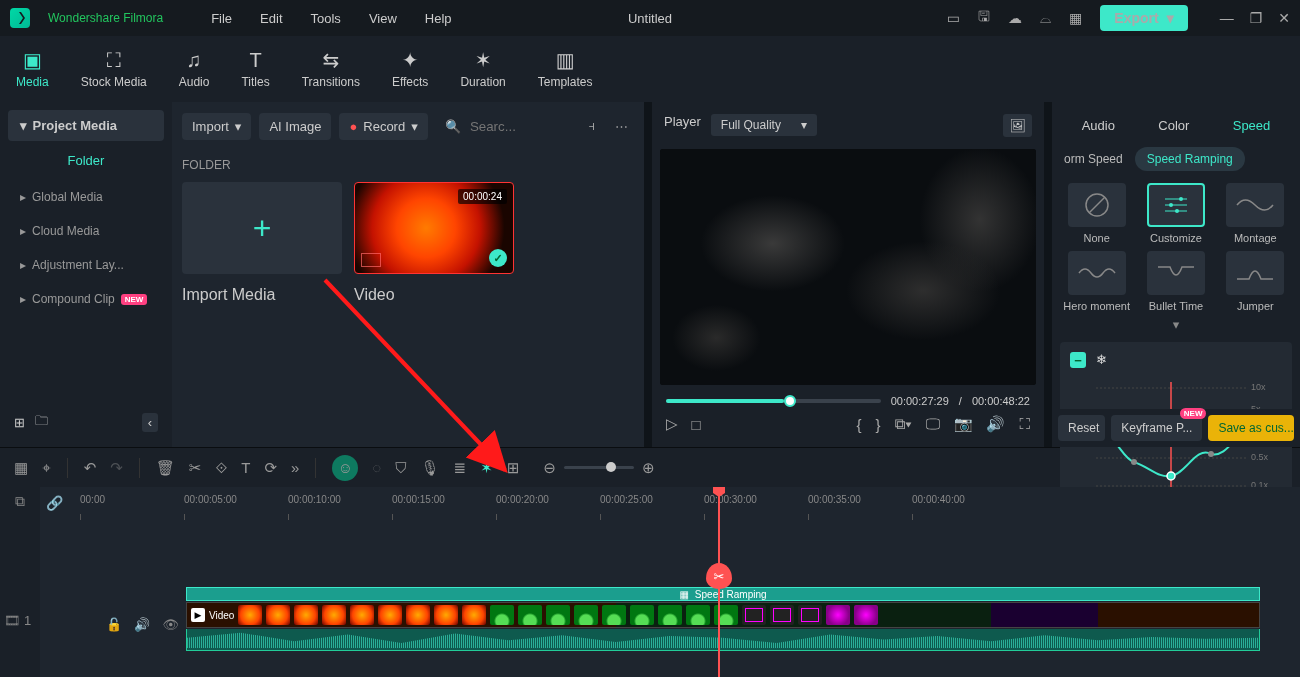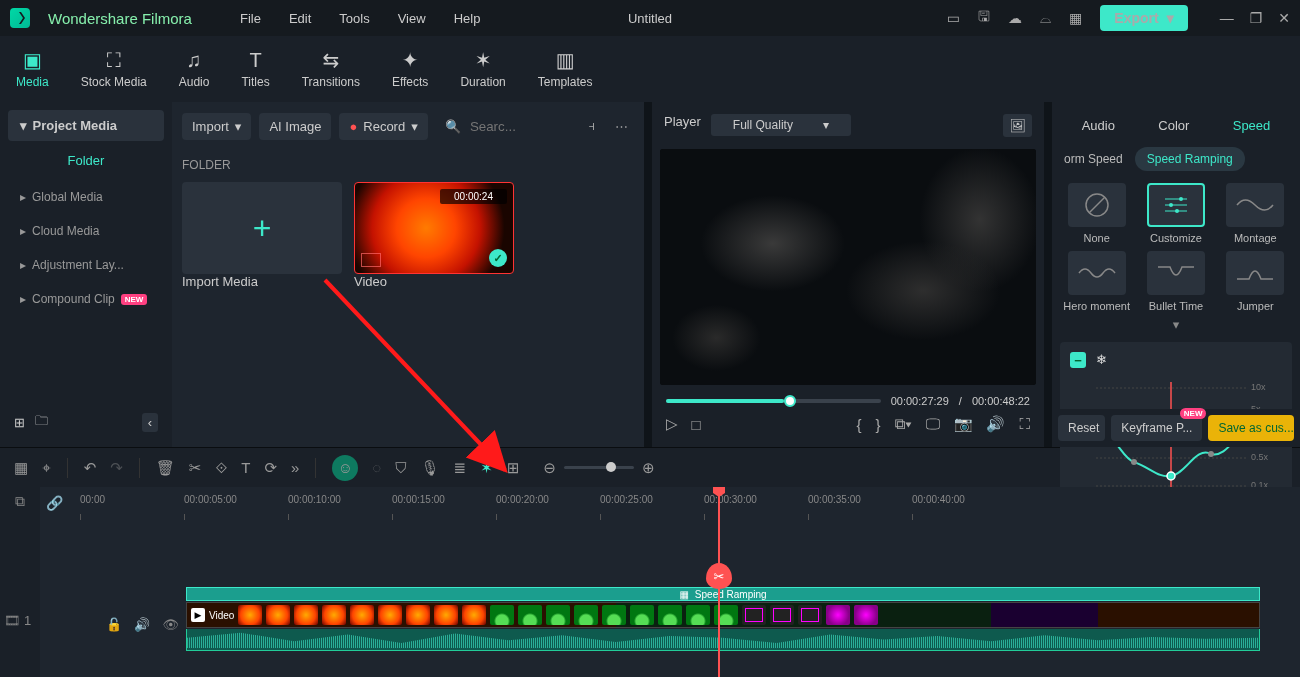--- a/index.html
+++ b/index.html
@@ -1,20 +1,20 @@
 <!DOCTYPE html>
 <html><head>
 <meta charset="utf-8">
 <style>
 *{margin:0;padding:0;box-sizing:border-box;font-family:-apple-system,Segoe UI,Arial,sans-serif;user-select:none}
 body{background:#0f1419;color:#ccc;width:1300px;height:677px;overflow:hidden;font-size:13px}
 .titlebar{height:36px;background:#151a1f;display:flex;align-items:center;padding:0 10px;gap:18px}
 .logo{width:20px;height:20px;background:linear-gradient(135deg,#00d9a6,#00b894);border-radius:4px;position:relative}
 .logo::after{content:'';position:absolute;left:5px;top:4px;width:10px;height:12px;background:#151a1f;clip-path:polygon(40% 0,60% 0,100% 50%,60% 100%,40% 100%,80% 50%)}
-.app-title{font-size:15px;color:#86efac}
+.app-title{font-size:12px;color:#22c55e}
 .menu{display:flex;gap:28px;margin-left:30px}
 .menu span{color:#ccc;font-size:13px;cursor:pointer}
 .doc-title{position:absolute;left:50%;transform:translateX(-50%);color:#ccc}
 .win-icons{margin-left:auto;display:flex;gap:18px;align-items:center}
 .win-icons span{color:#aaa;font-size:14px;cursor:pointer}
 .export-btn{background:#3de8c9;color:#0a2520;padding:5px 14px;border-radius:4px;font-weight:600;display:flex;align-items:center;gap:8px}
 .win-ctrl{display:flex;gap:16px;margin-left:14px;font-size:14px}
 
 .toolbar{height:66px;background:#1a2028;display:flex;align-items:center}
 .tb-item{display:flex;flex-direction:column;align-items:center;gap:4px;padding:0 16px;cursor:pointer}
@@ -35,28 +35,28 @@
 .br-top{display:flex;gap:8px;align-items:center}
 .br-btn{background:#2a323c;padding:6px 10px;border-radius:4px;display:flex;align-items:center;gap:6px;cursor:pointer}
 .search-wrap{flex:1;display:flex;align-items:center;gap:8px;color:#888;padding-left:10px}
 .search-wrap input{background:transparent;border:none;color:#ccc;outline:none;width:60px}
 .br-folder-label{color:#999;font-size:12px;margin:18px 0 10px}
 .br-items{display:flex;gap:12px}
 .br-card{width:160px;cursor:pointer}
 .br-thumb{width:160px;height:92px;background:#2a323c;border-radius:4px;display:flex;align-items:center;justify-content:center;position:relative}
 .plus{color:#3de8c9;font-size:32px;font-weight:300}
 .video-thumb{background:radial-gradient(circle at 45% 50%,#ff7b00 0%,#ff4500 30%,#c41200 55%,#1a0500 80%);border:1px solid #ff3333}
-.dur-badge{position:absolute;top:6px;right:6px;background:#000a;color:#fff;font-size:10px;padding:2px 14px;border-radius:2px}
+.dur-badge{position:absolute;top:6px;right:6px;background:#000a;color:#fff;font-size:10px;padding:2px 5px;border-radius:2px}
 .check-badge{position:absolute;bottom:6px;right:6px;width:18px;height:18px;background:#3de8c9;border-radius:50%;color:#063;display:flex;align-items:center;justify-content:center;font-size:11px;font-weight:700}
 .sel-badge{position:absolute;bottom:6px;left:6px;width:20px;height:14px;border:1px solid #ff6666;opacity:0.7}
-.br-name{color:#ccc;font-size:13px;margin-top:0}
+.br-name{color:#ccc;font-size:16px;margin-top:12px}
 
 .preview{width:392px;background:#1a2028;margin-left:8px;display:flex;flex-direction:column;padding:8px}
 .pv-top{display:flex;align-items:flex-start;gap:10px;padding:4px}
-.pv-sel{background:#2a323c;padding:4px 22px;border-radius:3px;display:flex;align-items:center;gap:30px;font-size:12px;cursor:pointer}
+.pv-sel{background:#2a323c;padding:4px 10px;border-radius:3px;display:flex;align-items:center;gap:20px;font-size:12px;cursor:pointer}
 .pv-snap{margin-left:auto;background:#2a323c;padding:4px 6px;border-radius:3px;cursor:pointer}
 .pv-canvas{flex:1;background:#0a0d10;margin:8px 0;border-radius:3px;position:relative;overflow:hidden}
 .swirl{position:absolute;inset:0;background:radial-gradient(ellipse 120px 80px at 30% 40%,#3a3a3a 0%,transparent 60%),radial-gradient(ellipse 140px 90px at 70% 60%,#2e2e2e 0%,transparent 55%),radial-gradient(ellipse 100px 120px at 85% 30%,#333 0%,transparent 60%),radial-gradient(ellipse 80px 60px at 15% 80%,#2a2a2a 0%,transparent 55%),#0a0d10}
 .pv-scrub{display:flex;align-items:center;gap:10px;padding:2px 6px}
 .scrub-track{flex:1;height:4px;background:#3a424c;border-radius:2px;position:relative}
 .scrub-fill{position:absolute;left:0;width:55%;height:100%;background:#3de8c9;border-radius:2px}
 .scrub-thumb{position:absolute;left:55%;top:-4px;width:12px;height:12px;background:#fff;border-radius:50%;border:2px solid #3de8c9}
 .pv-time{font-size:11px;color:#ccc}
 .pv-ctrl{display:flex;gap:14px;padding:6px;align-items:center}
 .pv-ctrl span{color:#aaa;font-size:15px;cursor:pointer}

